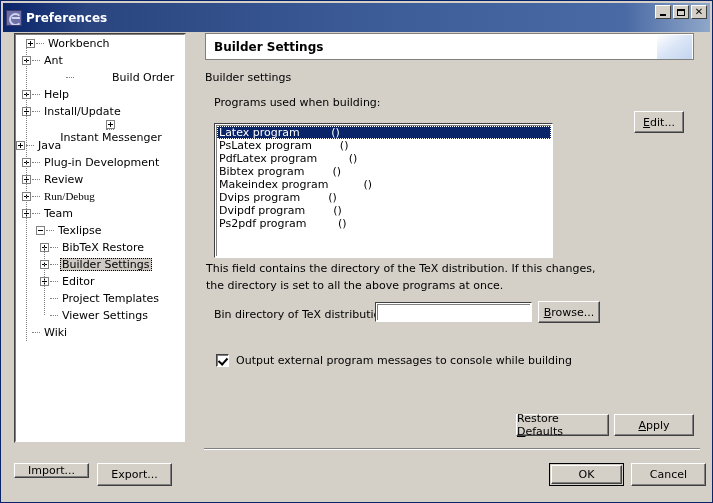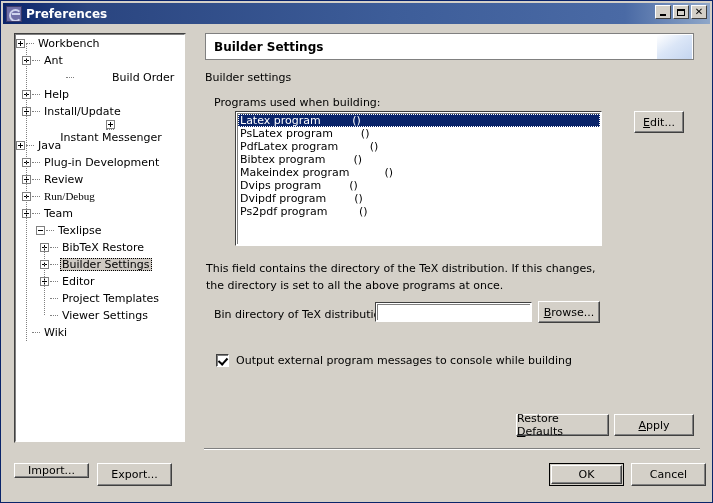--- a/index.html
+++ b/index.html
@@ -22,21 +22,21 @@
     width: 713px; height: 503px;
     background: #d4d0c8;
     border: 1px solid #0a246a;
     box-sizing: border-box;
   }
 
   
   #titlebar {
     position: absolute;
     left: 2px; top: 2px;
-    width: 707px; height: 21px;
+    width: 707px; height: 29px;
     background: linear-gradient(to right, #0a246a 0%, #2a4580 12%, #3d5d99 55%, #4a6aa5 88%, #8fa7c9 100%);
     display: flex;
     align-items: center;
     box-sizing: border-box;
     text-align: center;
   }
   #title-icon {
     width: 16px; height: 16px;
     margin-left: 3px;
     margin-right: 4px;
@@ -235,29 +235,28 @@
     left: 5px; top: 40px;
     font-size: 11px;
   }
   #programs-label {
     position: absolute;
     left: 14px; top: 65px;
     font-size: 11px;
   }
   #programs-list-outer {
     position: absolute;
-    left: 14px; top: 80px;
-    width: 367px; height: 135px;
+    left: 14px; top: 92px;
+    width: 339px; height: 135px;
     border-top: 1px solid #404040;
     border-left: 1px solid #404040;
     border-right: 1px solid #ffffff;
     border-bottom: 1px solid #ffffff;
     box-sizing: border-box;
     background: #ffffff;
-    margin-left: 21px;
   }
   #programs-list {
     position: absolute;
     left: 1px; top: 1px;
     right: 1px; bottom: 1px;
     background: #ffffff;
     border-top: 1px solid #808080;
     border-left: 1px solid #808080;
     box-sizing: border-box;
     overflow: hidden;
@@ -461,21 +460,21 @@
           <span class="g"></span>
         </div>
       <div class="tbtn tbtn-close">
           <span class="g">✕</span>
         </div>
     </div>
   </div>
 
   <div id="tree-box">
     <div id="tree-rows">
-        <div class="tree-row" style="padding-left: 0;">
+        <div class="tree-row" style="padding-left: 10px;">
           <span class="twisty plus"></span>
           <span class="dashes"></span>
           <span class="lbl">Workbench</span>
         </div>
         <div class="tree-row" style="padding-left: 6px;">
           <span class="twisty plus"></span>
           <span class="dashes"></span>
           <span class="lbl">Ant</span>
         </div>
         <div class="tree-row" style="padding-left: 6px; gap: 34px;">

